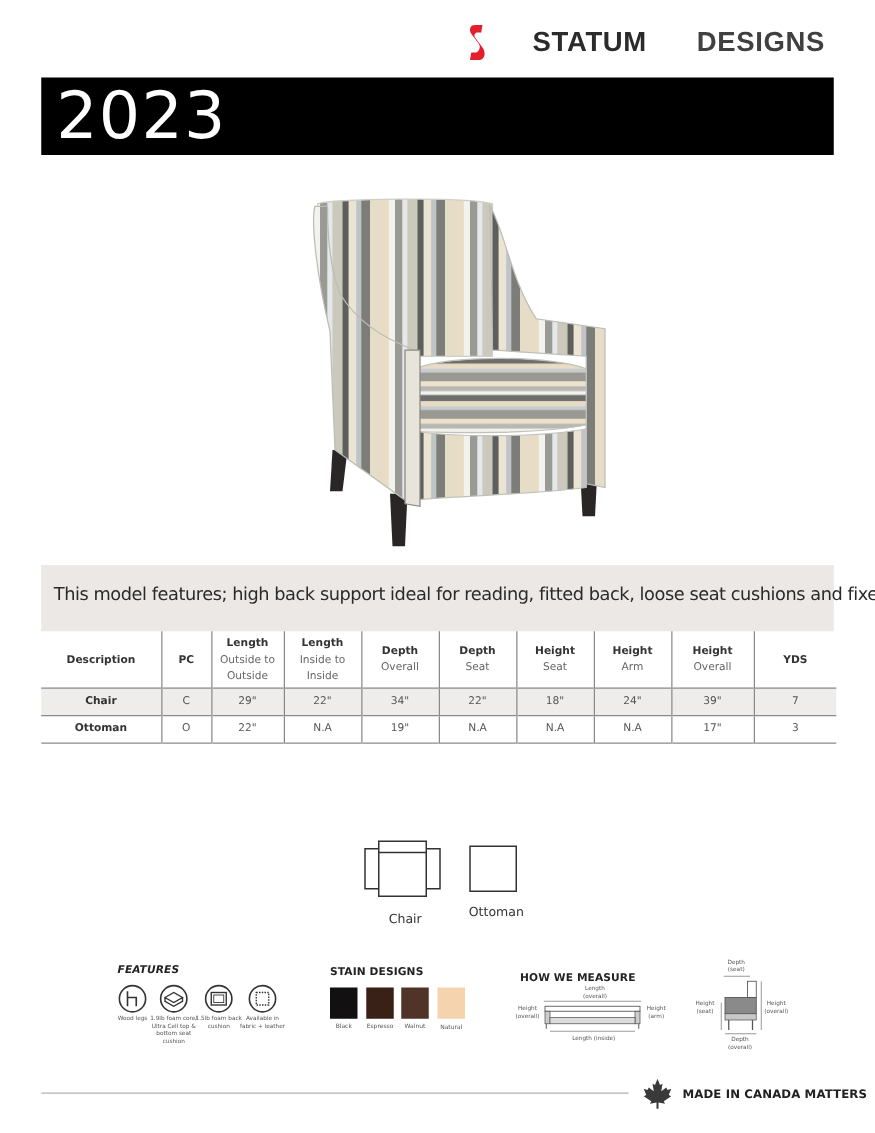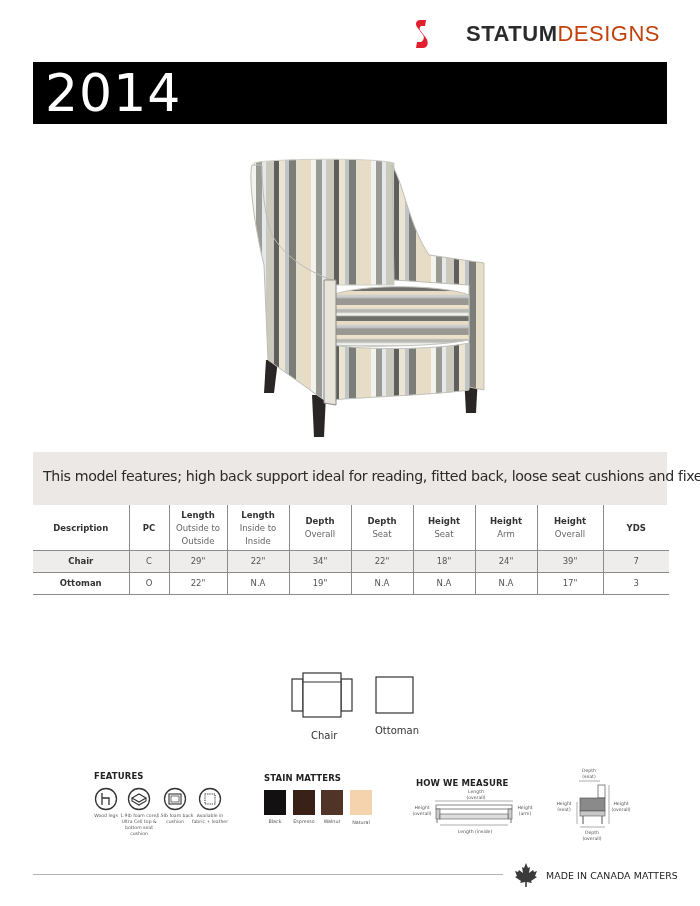--- a/index.html
+++ b/index.html
@@ -4,21 +4,21 @@
 <style>
   * { box-sizing: border-box; margin: 0; padding: 0; }
   html, body { width: 700px; height: 906px; background: #ffffff; overflow: hidden; }
   body { position: relative; font-family: "Liberation Sans", "DejaVu Sans", sans-serif; color: #222; }
 
   
   .logo { position: absolute; top: 18px; right: 40px; display: flex; align-items: center; height: 32px; }
   .logo svg { display: block; }
   .logo-text { font-size: 22px; letter-spacing: 0.5px; color: #333; margin-left: 3px; }
   .logo-text .bold { font-weight: bold; color: #2b2b2b; margin-left: 33px; }
-  .logo-text .light { font-weight: normal; color: #c2410c; }
+  .logo-text .light { font-weight: bold; color: #404040; margin-left: 40px; }
 
   
   .title-bar { position: absolute; left: 33px; top: 62px; width: 634px; height: 62px; background: #000; }
   .title-bar .model { position: absolute; left: 12px; top: 2px; font-size: 52px; line-height: 58px; color: #fff; font-family: "DejaVu Sans", sans-serif; font-weight: normal; letter-spacing: 1px; }
 
   
   .product-image { position: absolute; left: 244px; top: 155px; width: 245px; height: 285px; }
 
   
   .desc-band { position: absolute; left: 33px; top: 452px; width: 634px; height: 53px; background: #ece8e5; }
@@ -45,34 +45,34 @@
   .section-title { position: absolute; font-family: "DejaVu Sans", sans-serif; font-weight: bold; font-size: 8.5px; color: #222; letter-spacing: 0.1px; }
   .feature { position: absolute; top: 787px; width: 40px; text-align: center; }
   .feature .ic { display: block; margin: 0 auto; }
   .feature .cap { display: block; font-size: 4.6px; line-height: 6px; color: #555; margin-top: 2px; font-family: "DejaVu Sans", sans-serif; }
   .stain { position: absolute; top: 790px; width: 22px; }
   .stain .swatch { width: 22px; height: 25px; }
   .stain .cap { position: absolute; left: -6px; width: 34px; text-align: center; top: 29px; font-size: 4.8px; color: #555; font-family: "DejaVu Sans", sans-serif; }
 
   .footer-line { position: absolute; left: 33px; top: 874px; width: 470px; height: 1px; background: #b3b3b3; }
   .canada { position: absolute; left: 514px; top: 862px; display: flex; align-items: center; }
-  .canada .text { margin-left: 8px; font-family: "DejaVu Sans", sans-serif; font-weight: normal; font-size: 9.4px; color: #222; letter-spacing: 0.1px; }
+  .canada .text { margin-left: 8px; font-family: "DejaVu Sans", sans-serif; font-weight: bold; font-size: 9.4px; color: #222; letter-spacing: 0.1px; }
 </style>
 </head>
 <body>
 
 <div class="logo">
   <svg width="16" height="30" viewBox="0 0 16 30">
     <path d="M12 1 L6 1 C2 1 1 5 3 8 L9 16 C11 19 9 22 7 23 L3 23 L2 29 L9 29 C14 29 15 23 12 19 L6 11 C5 9 6 7 8 7 L11 7 Z" fill="#e31e2d"></path>
   </svg>
   <span class="logo-text"><span class="bold">STATUM</span><span class="light">DESIGNS</span></span>
 </div>
 
 <div class="title-bar">
-  <div class="model">2014</div>
+  <div class="model">2023</div>
 </div>
 
 <div class="product-image">
   <svg width="245" height="285" viewBox="0 0 245 285">
     <defs>
       <pattern id="stripes" patternUnits="userSpaceOnUse" width="60" height="10">
         <rect x="0" y="0" width="60" height="10" fill="#dcdcd6"></rect>
         <rect x="0" y="0" width="7" height="10" fill="#e8dcc4"></rect>
         <rect x="7" y="0" width="5" height="10" fill="#f2f2ee"></rect>
         <rect x="12" y="0" width="6" height="10" fill="#9a9a94"></rect>
@@ -203,21 +203,21 @@
   </svg>
 </div>
 <div class="layout-label" style="left:311px; top:730px;">Chair</div>
 <div class="layout" style="left:375px; top:676px;">
   <svg width="40" height="38" viewBox="0 0 40 38">
     <rect x="1" y="1" width="37" height="36" fill="none" stroke="#333" stroke-width="1.2"></rect>
   </svg>
 </div>
 <div class="layout-label" style="left:375px; top:725px;">Ottoman</div>
 
-<div class="section-title" style="left:94px; top:771px;">FEATURES</div>
+<div class="section-title" style="left:94px; top:771px;font-style:italic;">FEATURES</div>
 <div class="feature" style="left:86px;">
   <svg class="ic" width="24" height="24" viewBox="0 0 24 24">
     <circle cx="12" cy="12" r="10.5" fill="none" stroke="#333" stroke-width="1.3"></circle>
     <path d="M8 6 L8 18 M8 11 L15 11 L15 18" fill="none" stroke="#333" stroke-width="1.3"></path>
   </svg>
   <span class="cap">Wood legs</span>
 </div>
 <div class="feature" style="left:119px;">
   <svg class="ic" width="24" height="24" viewBox="0 0 24 24">
     <circle cx="12" cy="12" r="10.5" fill="none" stroke="#333" stroke-width="1.3"></circle>
@@ -234,21 +234,21 @@
   <span class="cap">1.5lb foam back cushion</span>
 </div>
 <div class="feature" style="left:190px;">
   <svg class="ic" width="24" height="24" viewBox="0 0 24 24">
     <circle cx="12" cy="12" r="10.5" fill="none" stroke="#333" stroke-width="1.3"></circle>
     <rect x="7" y="7" width="10" height="10" fill="none" stroke="#333" stroke-width="1.1" stroke-dasharray="1.2 1"></rect>
   </svg>
   <span class="cap">Available in fabric + leather</span>
 </div>
 
-<div class="section-title" style="left:264px; top:773px;">STAIN MATTERS</div>
+<div class="section-title" style="left:264px; top:773px;">STAIN DESIGNS</div>
 <div class="stain" style="left:264px;">
   <div class="swatch" style="background:#121010;"></div>
   <div class="cap">Black</div>
 </div>
 <div class="stain" style="left:293px;">
   <div class="swatch" style="background:#3a2118;"></div>
   <div class="cap">Espresso</div>
 </div>
 <div class="stain" style="left:321px;">
   <div class="swatch" style="background:#4f3427;"></div>

